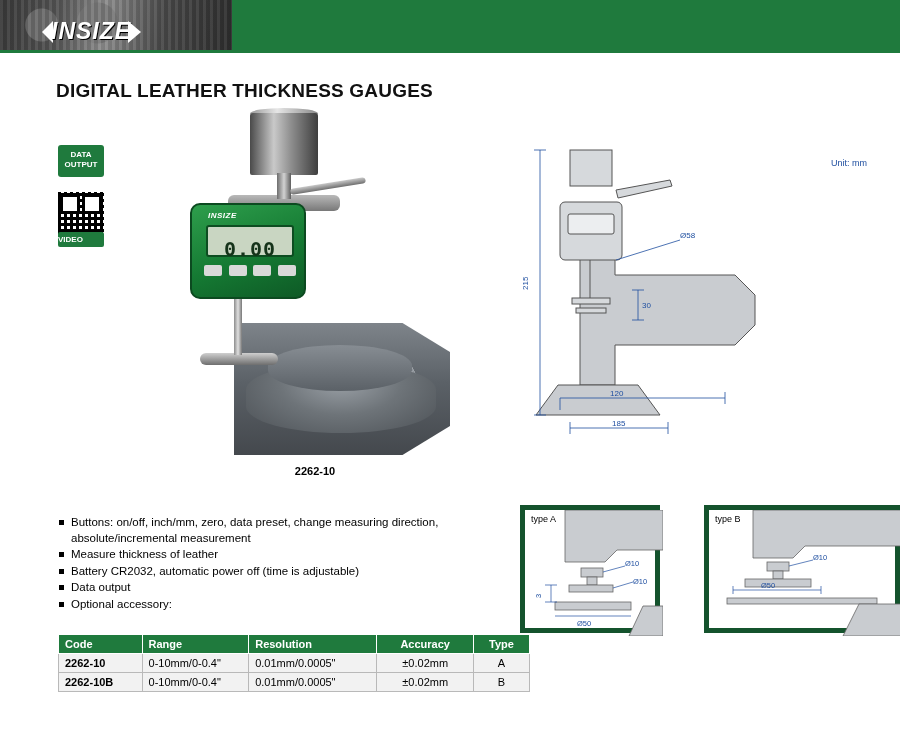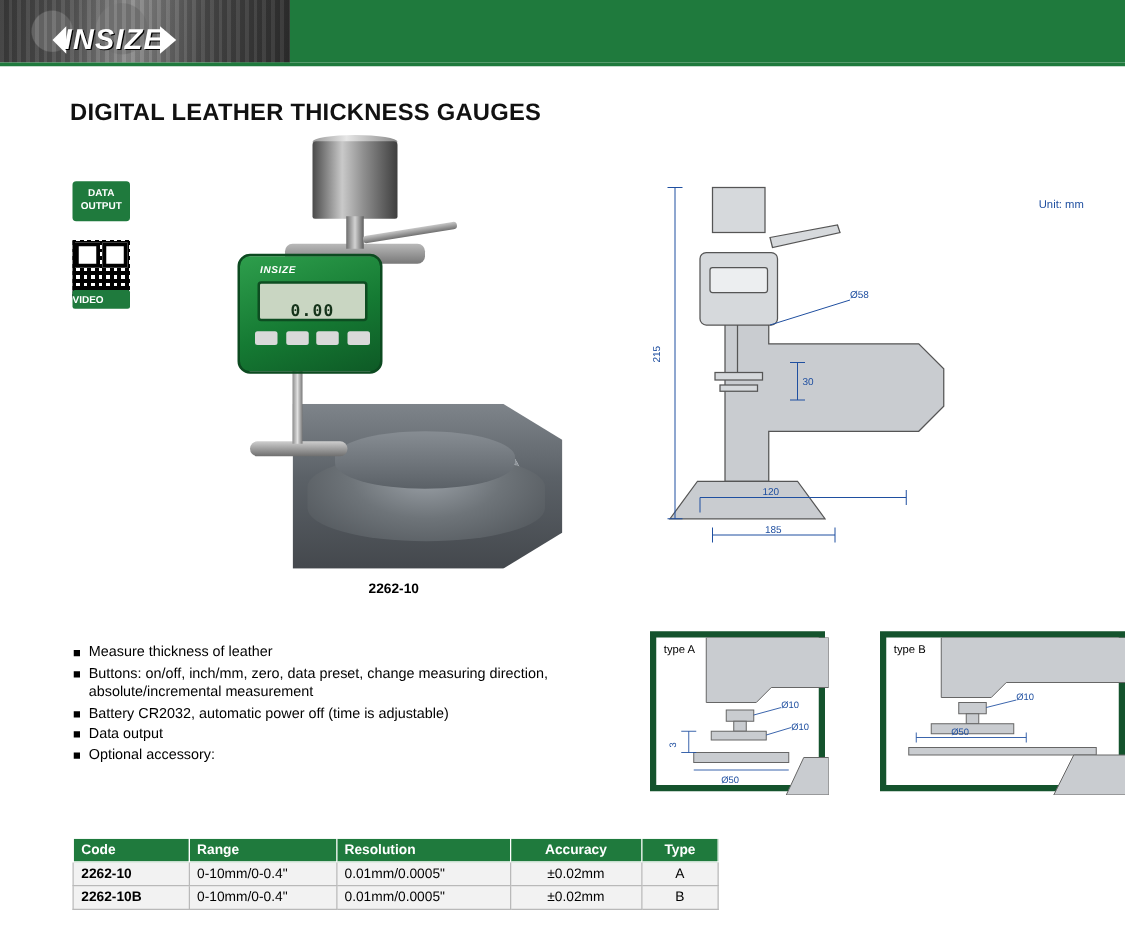--- a/index.html
+++ b/index.html
@@ -173,21 +173,21 @@
   }
   .p-lcd {
     position:absolute; left:14px; top:20px; width:88px; height:32px;
     background: #c9d6c2;
     border: 2px solid #0d4d21;
     border-radius: 3px;
     display:flex; align-items:center; justify-content:center;
   }
   .p-lcd span {
     font-family: "DejaVu Sans Mono", monospace;
-    font-size: 13px;
+    font-size: 20px;
     font-weight: bold;
     color: #15331a;
     letter-spacing: 1px;
     margin-top: 16px;
   }
   .p-btns {
     position:absolute; left:12px; top:60px; width:92px; height:14px;
     display:flex; justify-content:space-between;
   }
   .p-btns i {
@@ -270,22 +270,22 @@
     position: absolute;
     left: 1px; top: 5px;
     width: 5px; height: 5px;
     background: #000;
   }
   .bold-inline { font-weight: bold; }
 
   
   .spec-table {
     position: absolute;
-    left: 58px; top: 670px;
-    width: 517px;
+    left: 58px; top: 634px;
+    width: 472px;
     border-collapse: collapse;
     font-size: 11px;
     padding-left: 24px;
   }
   .spec-table th {
     background: #1f7a3d;
     color: #fff;
     font-weight: bold;
     border: 1px solid #ffffff;
     padding: 3px 6px;
@@ -441,22 +441,22 @@
       <line x1="112" y1="76" x2="112" y2="84"></line>
     </g>
     <g fill="#1f4fa0" font-size="7.5" font-family="Liberation Sans, sans-serif">
       <text x="104" y="50">Ø10</text>
       <text x="52" y="78">Ø50</text>
     </g>
   </svg>
 </div>
 
 <div class="features">
+  <div class="f-item">Buttons: on/off, inch/mm, zero, data preset, change measuring direction, absolute/incremental measurement</div>
   <div class="f-item">Measure thickness of leather</div>
-  <div class="f-item">Buttons: on/off, inch/mm, zero, data preset, change measuring direction, absolute/incremental measurement</div>
   <div class="f-item">Battery CR2032, automatic power off (time is adjustable)</div>
   <div class="f-item">Data output</div>
   <div class="f-item">
     <span>Optional accessory:</span>
   </div>
 </div>
 
 <table class="spec-table">
   <thead>
     <tr>

